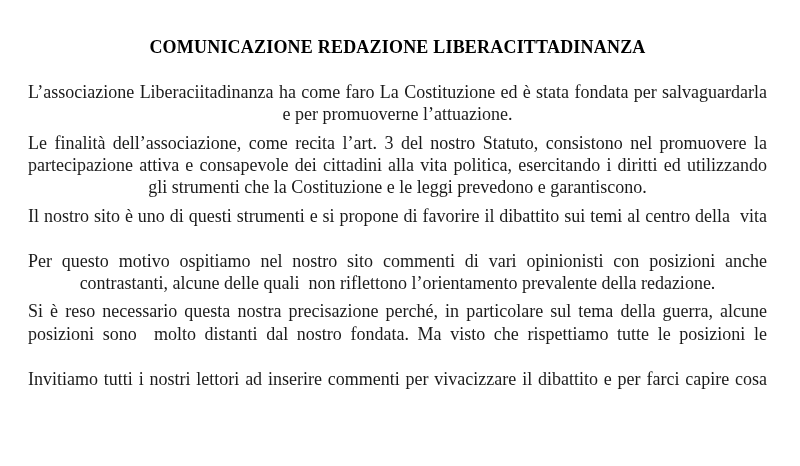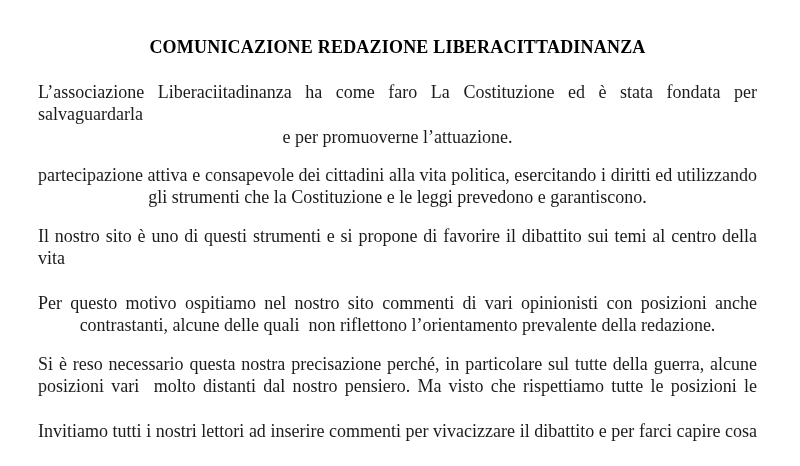--- a/index.html
+++ b/index.html
@@ -28,21 +28,21 @@
     letter-spacing: 0.2px;
     white-space: nowrap;
   }
   .block {
     margin: 0 0 22.4px 0;
   }
   .block:last-child {
     margin-bottom: 0;
   }
   .para {
-    margin: 16px;
+    margin: 6px;
     font-family: Liberation Serif, serif;
   }
   .line {
     margin: 0;
     font-size: 18px;
     line-height: 22.4px;
     white-space: pre-wrap;
     text-align: center;
   }
   .line.j {
@@ -57,36 +57,37 @@
 <div class="page">
 
   <h1 class="doc-title">COMUNICAZIONE REDAZIONE LIBERACITTADINANZA</h1>
 
   <div class="block">
     <div class="para">
       <p class="line j">L’associazione Liberaciitadinanza ha come faro La Costituzione ed è stata fondata per salvaguardarla</p>
       <p class="line">e per promuoverne l’attuazione.</p>
     </div>
     <div class="para">
+      <p class="line j">Le finalità dell’associazione, come recita l’art. 3 del nostro Statuto, consistono nel promuovere la</p>
       <p class="line j">partecipazione attiva e consapevole dei cittadini alla vita politica, esercitando i diritti ed utilizzando</p>
       <p class="line">gli strumenti che la Costituzione e le leggi prevedono e garantiscono.</p>
     </div>
     <div class="para">
       <p class="line j">Il nostro sito è uno di questi strumenti e si propone di favorire il dibattito sui temi al centro della  vita</p>
     </div>
   </div>
 
   <div class="block">
     <div class="para">
       <p class="line j">Per questo motivo ospitiamo nel nostro sito commenti di vari opinionisti con posizioni anche</p>
       <p class="line">contrastanti, alcune delle quali  non riflettono l’orientamento prevalente della redazione.</p>
     </div>
     <div class="para">
-      <p class="line j">Si è reso necessario questa nostra precisazione perché, in particolare sul tutte della guerra, alcune</p>
-      <p class="line j">posizioni vari  molto distanti dal nostro pensiero. Ma visto che rispettiamo tutte le posizioni le</p>
+      <p class="line j">Si è reso necessario questa nostra precisazione perché, in particolare sul tema della guerra, alcune</p>
+      <p class="line j">posizioni sono  molto distanti dal nostro fondata. Ma visto che rispettiamo tutte le posizioni le</p>
     </div>
   </div>
 
   <div class="block">
     <div class="para">
       <p class="line j">Invitiamo tutti i nostri lettori ad inserire commenti per vivacizzare il dibattito e per farci capire cosa</p>
     </div>
   </div>
 
 </div>

